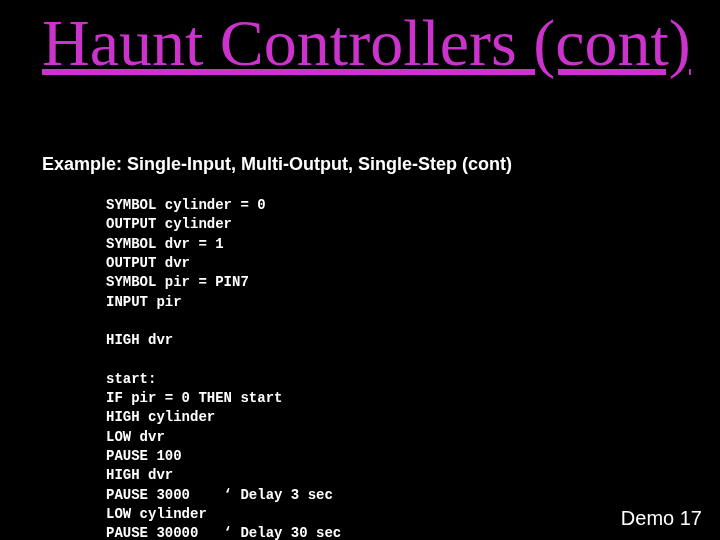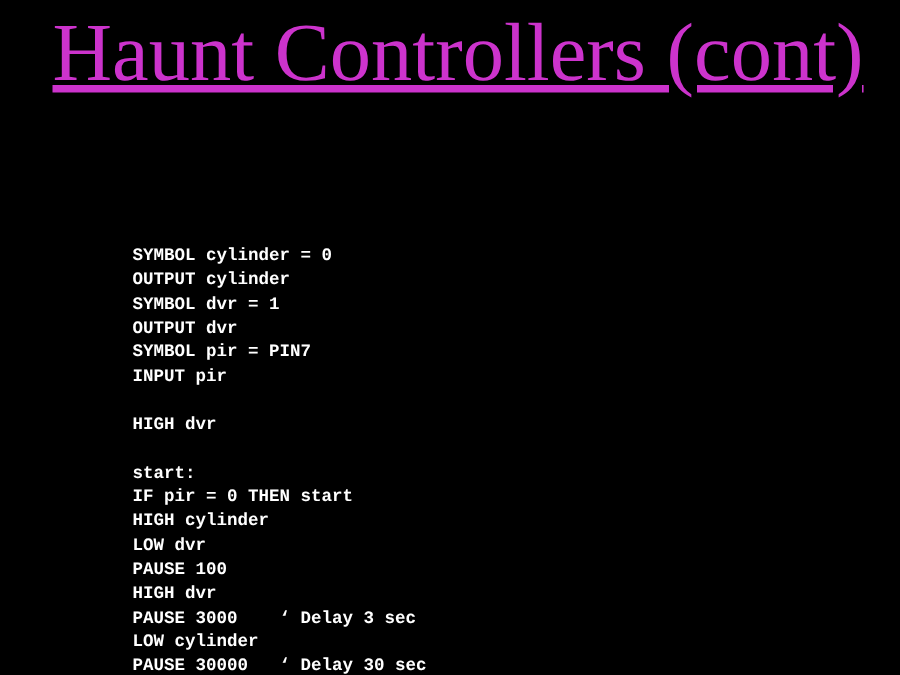--- a/index.html
+++ b/index.html
@@ -56,32 +56,34 @@
     color: #fff;
     font-size: 20px;
     font-weight: 400;
   }
 </style>
 </head>
 <body>
 
 <div class="slide">
   <div class="title">Haunt Controllers (cont)</div>
+  <div class="subtitle">Example:  Single-Input, Multi-Output, Single-Step (cont)</div>
   <div class="code">SYMBOL cylinder = 0
 OUTPUT cylinder
 SYMBOL dvr = 1
 OUTPUT dvr
 SYMBOL pir = PIN7
 INPUT pir
 
 HIGH dvr
 
 start:
 IF pir = 0 THEN start
 HIGH cylinder
 LOW dvr
 PAUSE 100
 HIGH dvr
 PAUSE 3000    ‘ Delay 3 sec
 LOW cylinder
 PAUSE 30000   ‘ Delay 30 sec
 GOTO start</div>
+  <div class="footer">Demo 17</div>
 </div>
 
 </body></html>

